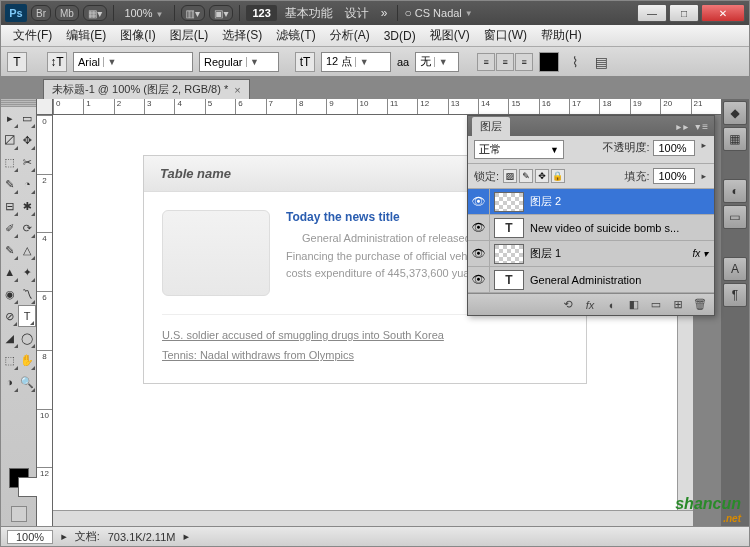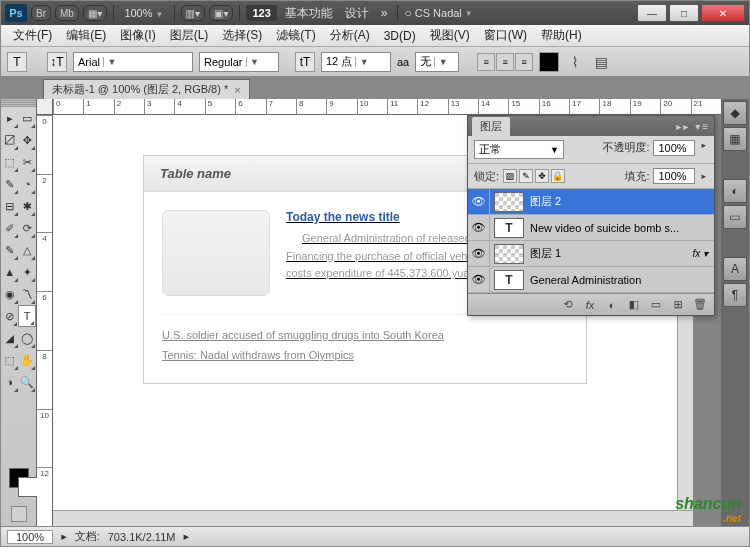--- a/index.html
+++ b/index.html
@@ -48,21 +48,21 @@
 .ruler-v span { flex: 1; border-top: 1px solid #888; padding-top: 1px; text-align: center; }
 .ruler-corner { position: absolute; top: 0; left: 0; width: 16px; height: 16px; background: #eee; border-right: 1px solid #666; border-bottom: 1px solid #666; }
 .canvas { position: absolute; top: 16px; left: 16px; right: 44px; bottom: 16px; background: #fff; overflow: hidden; }
 
 .doc-content { padding: 40px 90px; }
 .table-box { border: 1px solid #ccc; background: #fff; }
 .table-head { background: linear-gradient(#f5f5f5,#e5e5e5); padding: 10px 16px; font-size: 13px; font-weight: bold; color: #555; border-bottom: 1px solid #ddd; font-style: italic; }
 .table-body { padding: 18px; }
 .news-row { display: flex; gap: 16px; margin-bottom: 18px; }
 .news-img { width: 108px; height: 86px; background: linear-gradient(#f2f2f2,#e8e8e8); border: 1px solid #ddd; border-radius: 6px; }
-.news-txt { flex: 1; text-decoration: underline; }
+.news-txt { flex: 1; }
 .news-title { color: #2a5db0; font-weight: bold; font-size: 12px; margin-bottom: 6px; }
 .news-desc { color: #999; font-size: 11px; line-height: 1.6; text-indent: 16px; }
 .news-links { border-top: 1px solid #eee; padding-top: 10px; }
 .news-link { color: #888; font-size: 11px; text-decoration: underline; padding: 4px 0; display: block; }
 
 .doc-scroll-v { position: absolute; right: 28px; top: 16px; width: 16px; bottom: 16px; background: #dcdcdc; border-left: 1px solid #999; }
 .doc-scroll-h { position: absolute; left: 16px; bottom: 0; right: 28px; height: 16px; background: #dcdcdc; border-top: 1px solid #999; }
 
 .right-dock { width: 28px; background: #6a6a6a; display: flex; flex-direction: column; gap: 2px; padding-top: 2px; align-items: center; }
 .dock-btn { width: 24px; height: 24px; background: linear-gradient(#bfbfbf,#9f9f9f); border: 1px solid #555; border-radius: 2px; display: flex; align-items: center; justify-content: center; font-size: 12px; color: #333; }

